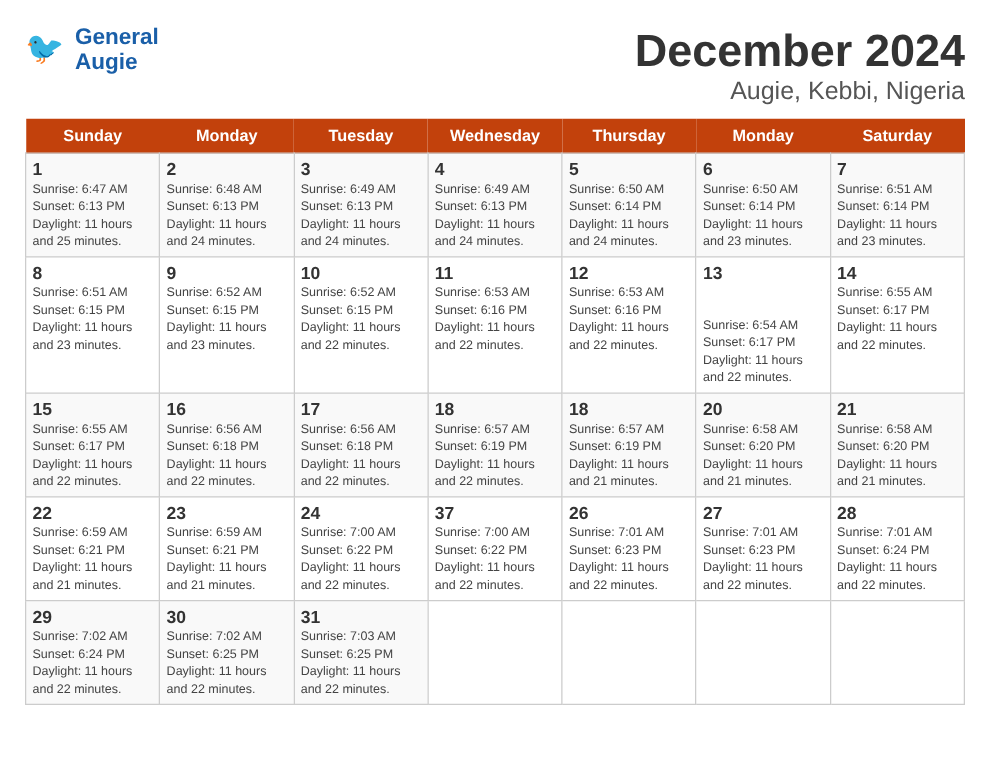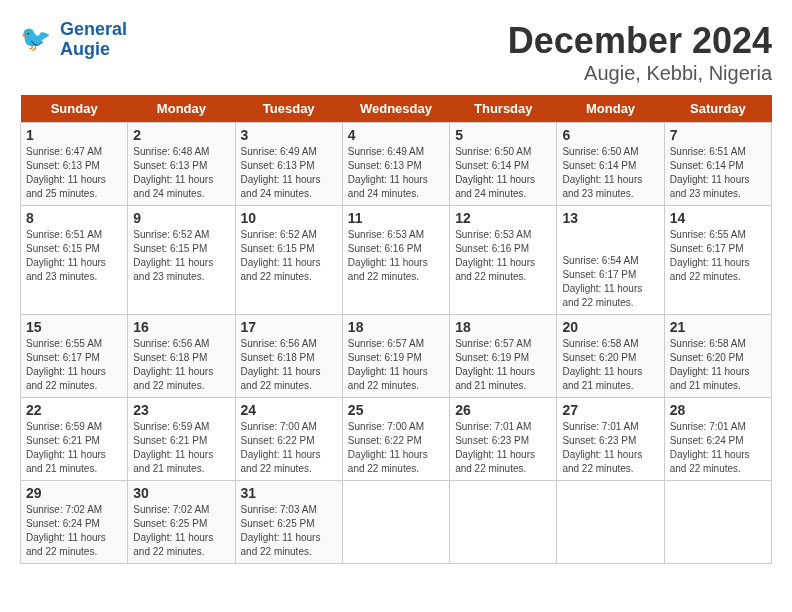--- a/index.html
+++ b/index.html
@@ -288,21 +288,21 @@
 and 21 minutes.</div>
         </td>
         <td>
           <span class="day-number">24</span>
           <div class="day-info" style="white-space: pre-line;">Sunrise: 7:00 AM
 Sunset: 6:22 PM
 Daylight: 11 hours
 and 22 minutes.</div>
         </td>
         <td>
-          <span class="day-number">25</span>
+          <span class="day-number">37</span>
           <div class="day-info" style="white-space: pre-line;">Sunrise: 7:00 AM
 Sunset: 6:22 PM
 Daylight: 11 hours
 and 22 minutes.</div>
         </td>
         <td>
           <span class="day-number">26</span>
           <div class="day-info" style="white-space: pre-line;">Sunrise: 7:01 AM
 Sunset: 6:23 PM
 Daylight: 11 hours

